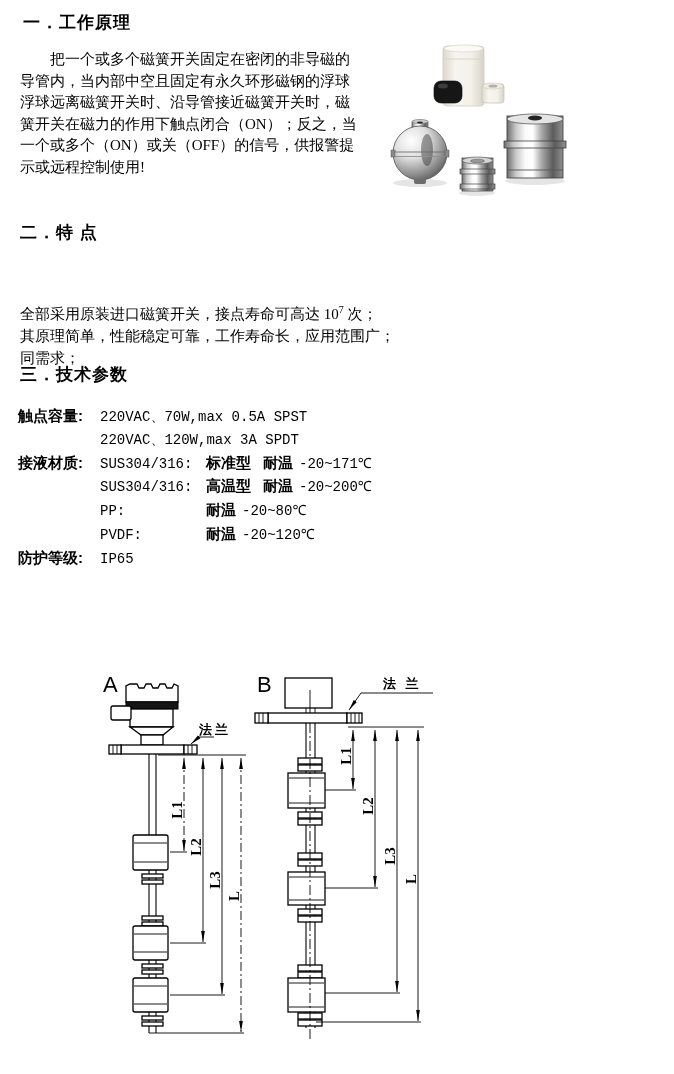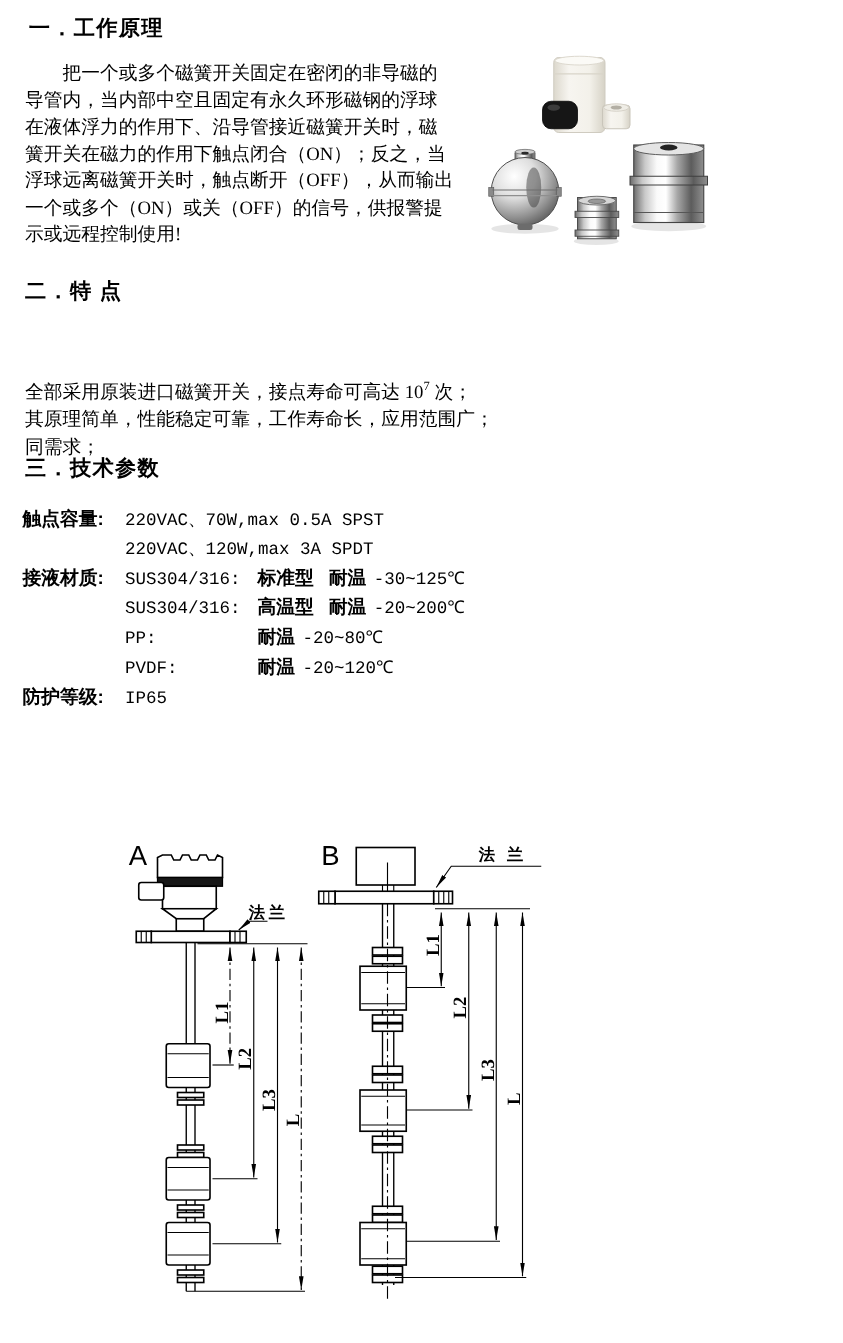--- a/index.html
+++ b/index.html
@@ -38,23 +38,22 @@
 </style>
 </head>
 <body>
 
 <div id="page">
 
   <div id="s1-heading" class="sec-heading hei">一．工作原理</div>
   <div id="s1-para">
     <div class="para-line first">把一个或多个磁簧开关固定在密闭的非导磁的</div>
     <div class="para-line">导管内，当内部中空且固定有永久环形磁钢的浮球</div>
-    <div class="para-line">在液体浮力的作用下、沿导管接近磁簧开关时，磁</div>
+    <div class="para-line">浮球远离磁簧开关时、沿导管接近磁簧开关时，磁</div>
     <div class="para-line">簧开关在磁力的作用下触点闭合（ON）；反之，当</div>
-    <div class="para-line">浮球远离磁簧开关时，触点断开（OFF），从而输出</div>
     <div class="para-line">一个或多个（ON）或关（OFF）的信号，供报警提</div>
     <div class="para-line">示或远程控制使用!</div>
   </div>
 
   <svg id="products" viewBox="388 25 232 175">
     <defs>
       <linearGradient id="metalV" x1="0" y1="0" x2="1" y2="0">
         <stop offset="0" stop-color="#6d6d6d"></stop>
           <stop offset="0.16" stop-color="#c9c9c9"></stop>
         <stop offset="0.33" stop-color="#fafafa"></stop>
@@ -132,21 +131,21 @@
   <div id="s2-body">
     <div class="para-line"><span>全部采用原装进口磁簧开关，接点寿命可高达 10</span><sup>7</sup><span> 次；</span></div>
     <div class="para-line">其原理简单，性能稳定可靠，工作寿命长，应用范围广；</div>
     <div class="para-line">同需求；</div>
   </div>
 
   <div id="s3-heading" class="sec-heading hei">三．技术参数</div>
   <div id="s3-table">
     <div class="spec-row"><span class="spec-label">触点容量:</span><span class="spec-value">220VAC、70W,max 0.5A SPST</span></div>
     <div class="spec-row"><span class="spec-label"></span><span class="spec-value">220VAC、120W,max 3A SPDT</span></div>
-    <div class="spec-row"><span class="spec-label">接液材质:</span><span class="mat-name">SUS304/316:</span><span class="mat-type">标准型</span><span class="mat-temp">耐温</span><span class="mat-range">-30~125℃</span></div>
+    <div class="spec-row"><span class="spec-label">接液材质:</span><span class="mat-name">SUS304/316:</span><span class="mat-type">标准型</span><span class="mat-temp">耐温</span><span class="mat-range">-20~171℃</span></div>
     <div class="spec-row"><span class="spec-label"></span><span class="mat-name">SUS304/316:</span><span class="mat-type">高温型</span><span class="mat-temp">耐温</span><span class="mat-range">-20~200℃</span></div>
     <div class="spec-row"><span class="spec-label"></span><span class="mat-name">PP:</span><span class="mat-type"></span><span class="mat-temp">耐温</span><span class="mat-range">-20~80℃</span></div>
     <div class="spec-row"><span class="spec-label"></span><span class="mat-name">PVDF:</span><span class="mat-type"></span><span class="mat-temp">耐温</span><span class="mat-range">-20~120℃</span></div>
     <div class="spec-row"><span class="spec-label">防护等级:</span><span class="prot-value">IP65</span></div>
   </div>
 
   <svg id="diagram" viewBox="0 650 674 424">
     <defs>
       <marker id="ar" viewBox="0 0 10 10" refX="10" refY="5" markerWidth="11" markerHeight="11" orient="auto-start-reverse" markerUnits="userSpaceOnUse">
         <path d="M0,3.3 L10,5 L0,6.7 Z" fill="#000"></path>

